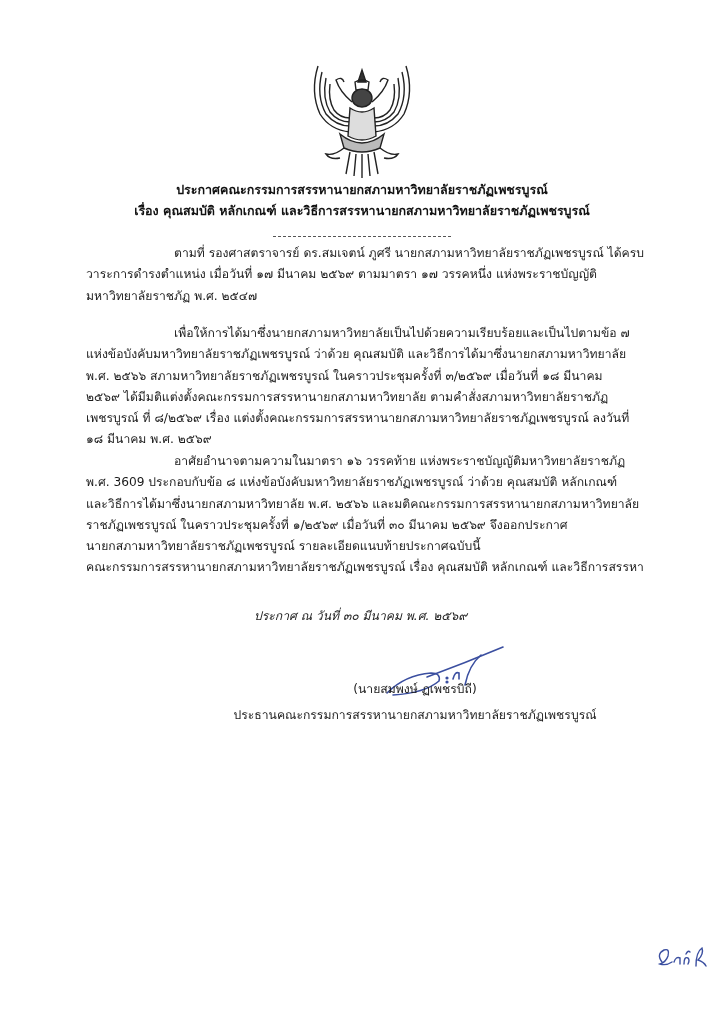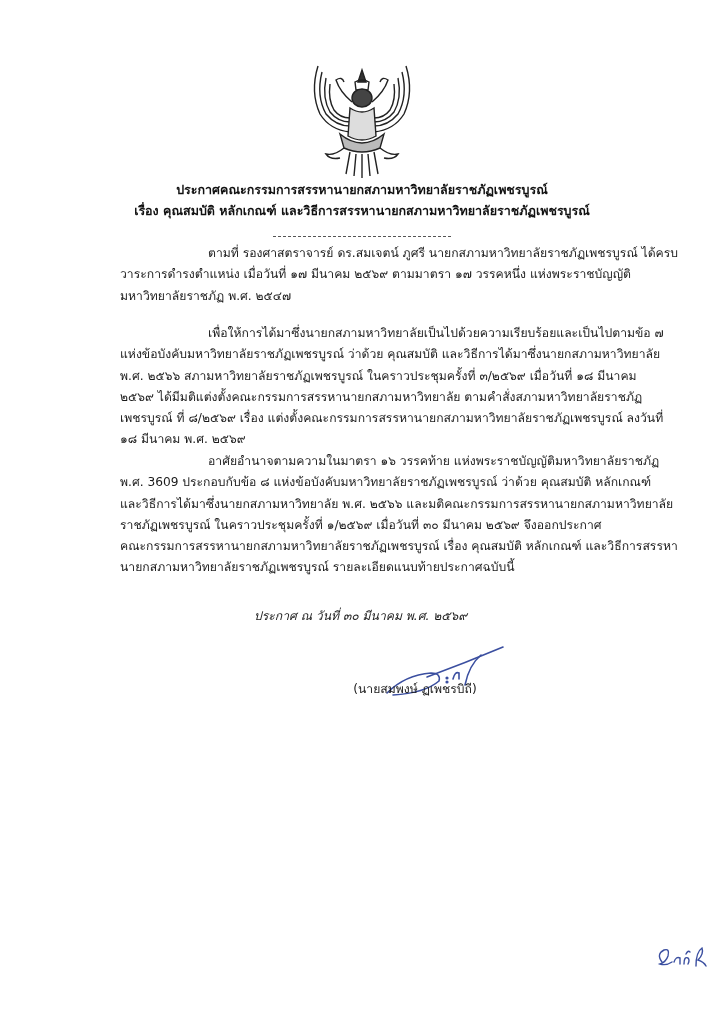--- a/index.html
+++ b/index.html
@@ -6,21 +6,21 @@
   body { width:724px; height:1024px; position:relative; overflow:hidden;
          font-family:"DejaVu Sans","Liberation Sans",sans-serif; color:#1a1a1a; }
   .page { position:absolute; left:0; top:0; width:724px; height:889px; background:#fff; }
   .emblem { position:absolute; left:300px; top:52px; width:124px; height:128px; }
   .title { position:absolute; left:0; width:724px; text-align:center; font-weight:bold;
            font-size:12.5px; line-height:20px; color:#111; white-space:nowrap; }
   .title.t1 { top:180px; }
   .title.t2 { top:201px; }
   .dash { position:absolute; left:273px; top:236px; width:178px; border-top:1px dashed #555; }
   .body { position:absolute; left:86px; width:552px; font-size:12.2px; line-height:21.3px;
-          text-align:justify; text-align-last:left; color:#1a1a1a;margin-left:34px; }
+          text-align:justify; text-align-last:left; color:#1a1a1a; }
   .body p { margin:0; text-indent:88px; }
   .p1 { top:243px; }
   .p2 { top:323px; }
   .p3 { top:451px; }
   .line { display:block; white-space:nowrap; }
   .announce { position:absolute; left:254px; top:606px; font-size:12.2px; white-space:nowrap;font-style:italic; }
   .sig { position:absolute; left:385px; top:645px; width:120px; height:55px; }
   .signame { position:absolute; left:0; width:724px; top:679px; text-align:center;
              font-size:12.2px; padding-left:106px; box-sizing:border-box; white-space:nowrap; }
   .sigpos { position:absolute; left:0; width:724px; top:705px; text-align:center;
@@ -85,39 +85,40 @@
       <span class="line" style="text-indent:0">๑๘ มีนาคม พ.ศ. ๒๕๖๙</span>
     </p>
   </div>
 
   <div class="body p3">
     <p>
       <span class="line" style="padding-left:88px;text-indent:0">อาศัยอำนาจตามความในมาตรา ๑๖ วรรคท้าย แห่งพระราชบัญญัติมหาวิทยาลัยราชภัฏ</span>
       <span class="line" style="text-indent:0">พ.ศ. 3609 ประกอบกับข้อ ๘ แห่งข้อบังคับมหาวิทยาลัยราชภัฏเพชรบูรณ์ ว่าด้วย คุณสมบัติ หลักเกณฑ์</span>
       <span class="line" style="text-indent:0">และวิธีการได้มาซึ่งนายกสภามหาวิทยาลัย พ.ศ. ๒๕๖๖  และมติคณะกรรมการสรรหานายกสภามหาวิทยาลัย</span>
       <span class="line" style="text-indent:0">ราชภัฏเพชรบูรณ์  ในคราวประชุมครั้งที่ ๑/๒๕๖๙  เมื่อวันที่ ๓๐ มีนาคม ๒๕๖๙  จึงออกประกาศ</span>
+      <span class="line" style="text-indent:0">นายกสภามหาวิทยาลัยราชภัฏเพชรบูรณ์  รายละเอียดแนบท้ายประกาศฉบับนี้</span>
       <span class="line" style="text-indent:0">คณะกรรมการสรรหานายกสภามหาวิทยาลัยราชภัฏเพชรบูรณ์ เรื่อง คุณสมบัติ หลักเกณฑ์ และวิธีการสรรหา</span>
-      <span class="line" style="text-indent:0">นายกสภามหาวิทยาลัยราชภัฏเพชรบูรณ์  รายละเอียดแนบท้ายประกาศฉบับนี้</span>
     </p>
   </div>
 
   <div class="announce">ประกาศ ณ วันที่ ๓๐ มีนาคม พ.ศ. ๒๕๖๙</div>
 
   <svg class="sig" viewBox="0 0 120 55">
     <g fill="none" stroke="#3b4fa0" stroke-width="1.6" stroke-linecap="round">
       <path d="M2 48 Q20 30 46 28 Q56 28 54 36 Q40 48 8 50"></path>
       <path d="M42 32 Q80 18 118 2"></path>
       <path d="M68 34 Q70 26 74 28 L74 34"></path>
       <path d="M80 40 Q84 20 96 10"></path>
       <circle cx="62" cy="33" r="0.8" fill="#3b4fa0"></circle>
       <circle cx="62" cy="37" r="0.8" fill="#3b4fa0"></circle>
     </g>
   </svg>
 
   <div class="signame">(นายสมพงษ์ ฏเพชรบิถี)</div>
+  <div class="sigpos">ประธานคณะกรรมการสรรหานายกสภามหาวิทยาลัยราชภัฏเพชรบูรณ์</div>
 
   <svg class="initials" viewBox="0 0 60 40">
     <g fill="none" stroke="#3b4fa0" stroke-width="1.4" stroke-linecap="round">
       <path d="M10 22 Q4 14 12 10 Q18 8 16 16 Q14 22 8 24 Q14 26 20 22"></path>
       <path d="M22 22 Q24 16 28 18 L28 24"></path>
       <path d="M32 24 Q32 16 36 18 Q38 20 36 24"></path>
       <path d="M34 14 Q36 10 38 12"></path>
       <path d="M44 26 Q44 12 50 8 Q52 14 46 20 Q52 22 54 26"></path>
     </g>
   </svg>

